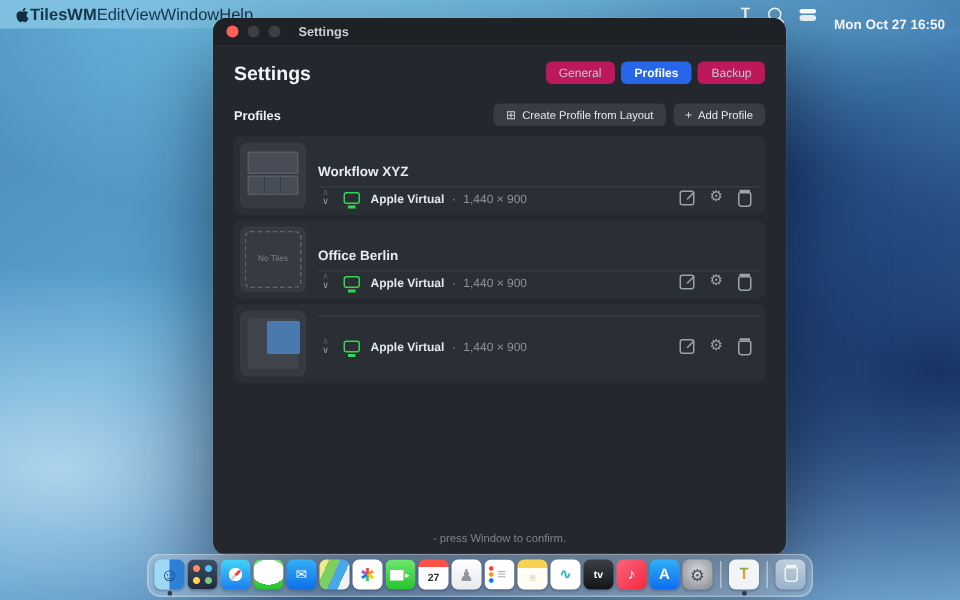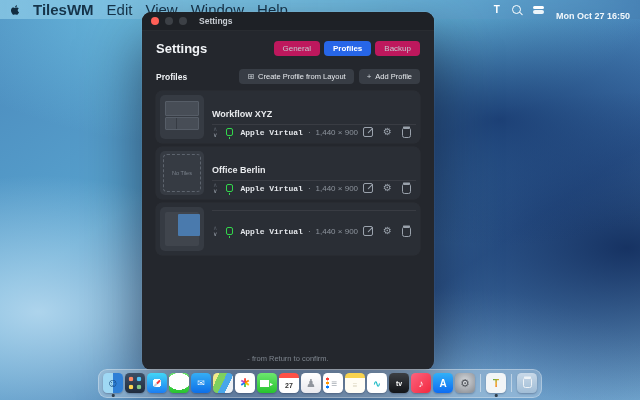--- a/index.html
+++ b/index.html
@@ -13,33 +13,33 @@
       radial-gradient(70% 60% at 98% 62%, rgba(16,42,90,.9), transparent 65%),
       radial-gradient(60% 55% at 6% 78%, rgba(178,215,238,.95), transparent 62%),
       radial-gradient(85% 60% at 42% -5%, rgba(118,206,236,1), transparent 72%),
       radial-gradient(50% 40% at 70% 100%, rgba(120,170,210,.8), transparent 70%),
       linear-gradient(145deg,#4a88bb 0%,#58a3cf 35%,#3c6ea8 70%,#6fa3cc 100%);}
   
   .menubar{position:absolute;top:0;left:0;right:0;height:19px;display:flex;align-items:center;
     padding:0 10px;box-sizing:border-box;
     background:linear-gradient(90deg,rgba(150,210,235,.65),rgba(110,175,215,.55) 55%,rgba(70,125,175,.55));
     backdrop-filter:blur(6px);}
-  .mb-left{display:flex;align-items:center;gap:13px;color:#16344a;font-size:15px;}
+  .mb-left{display:flex;align-items:center;color:#16344a;font-size:11px;}
   .mb-left .app-name{font-weight:700;}
   .mb-right{margin-left:auto;display:flex;align-items:center;gap:12px;color:#f2f8fc;font-size:9px;}
   .apple-logo{width:10px;height:12px;display:inline-flex;color:#122c40;}
   .tray-t{font-weight:700;font-size:10px;color:#fff;}
   .mag{width:7px;height:7px;border:1.3px solid #fff;border-radius:50%;position:relative;display:inline-block;}
   .mag::after{content:"";position:absolute;width:4px;height:1.3px;background:#fff;transform:rotate(45deg);right:-3px;bottom:-1px;border-radius:1px;}
   .cc{width:11px;height:8px;position:relative;display:inline-block;}
   .cc::before,.cc::after{content:"";position:absolute;left:0;width:11px;height:3.4px;background:#fff;border-radius:2px;}
   .cc::before{top:0;} .cc::after{bottom:0;opacity:.9;}
   .clock{font-weight:700;white-space:nowrap;margin-top:12px;}
   
-  .window{position:absolute;left:142px;top:12px;width:292px;height:358px;background:#24272d;
+  .window{position:absolute;left:142px;top:12px;width:382px;height:358px;background:#24272d;
     border-radius:9px;box-shadow:0 25px 60px rgba(0,0,20,.55),0 0 0 .5px rgba(255,255,255,.12);
     display:flex;flex-direction:column;overflow:hidden;}
   .titlebar{height:18px;flex:none;display:flex;align-items:center;gap:6px;padding:0 9px;background:#1e2126;
     border-bottom:1px solid rgba(255,255,255,.05);}
   .tl{width:8px;height:8px;border-radius:50%;}
   .tl.red{background:#ff5f57;} .tl.gray{background:#3c4046;}
   .tb-title{font-size:8.5px;font-weight:700;color:#c9ced4;margin-left:6px;}
   .win-body{flex:1;position:relative;padding:0 14px;display:flex;flex-direction:column;}
   .hdr{display:flex;align-items:center;margin-top:10px;}
   .hdr-title{font-size:13px;font-weight:700;color:#f2f4f7;}
@@ -72,21 +72,21 @@
   .p-name{font-size:9px;font-weight:700;color:#e9ebee;}
   .p-name.active-name{color:#4da2ff;}
   .badge{margin-left:auto;background:#2ebd4e;color:#fff;font-size:6.5px;font-weight:700;
     padding:2px 7px;border-radius:8px;margin-right:2px;}
   .c-div{height:1px;background:rgba(255,255,255,.07);margin-top:3px;}
   .disp-row{display:flex;align-items:center;gap:5px;flex:1;}
   .chev{display:flex;flex-direction:column;align-items:center;width:10px;font-size:6px;line-height:6px;color:#9aa2ac;}
   .chev .up{color:#565d66;}
   .mon{width:11px;height:8px;border:1.5px solid #32d74b;border-radius:2px;position:relative;margin:0 2px;box-sizing:border-box;}
   .mon::after{content:"";position:absolute;left:2px;right:2px;bottom:-3.5px;height:1.5px;background:#32d74b;}
-  .dtext{font-size:8px;font-weight:600;color:#e3e6ea;white-space:nowrap;font-family:Liberation Mono, monospace;}
+  .dtext{font-size:8px;font-weight:600;color:#e3e6ea;white-space:nowrap;}
   .dsep,.dres{font-size:8px;color:#8d949d;white-space:nowrap;}
   .row-actions{margin-left:auto;display:flex;align-items:center;gap:10px;color:#9aa2ac;padding-right:5px;}
   .edit-ic{width:8px;height:8px;border:1px solid currentColor;border-radius:2px;position:relative;}
   .edit-ic::after{content:"";position:absolute;width:7px;height:1.2px;background:currentColor;
     top:1.5px;right:-2px;transform:rotate(-45deg);border-radius:1px;}
   .gear-g{font-size:10px;line-height:10px;}
   .bin-s{width:7px;height:8px;border:1px solid currentColor;border-radius:1.5px 1.5px 2.5px 2.5px;
     box-shadow:0 -2.5px 0 -1px currentColor;margin-top:2px;}
   .footer-hint{position:absolute;bottom:7px;left:0;right:0;text-align:center;font-size:7.5px;color:#7d848d;}
   
@@ -269,21 +269,21 @@
             <span class="dres">1,440 × 900</span>
             <span class="row-actions">
               <span class="edit-ic"></span>
               <span class="gear-g">⚙</span>
               <span class="bin-s"></span>
             </span>
           </div>
         </div>
       </div>
 
-      <div class="footer-hint">- from Return to confirm.</div>
+      <div class="footer-hint">- press Window to confirm.</div>
     </div>
   </div>
 
   <div class="dock">
       <div class="dock-icon di-finder">
         <span class="dg">☺</span>
         <i class="run-dot"></i>
       </div>
       <div class="dock-icon di-launchpad">
         <span class="dg"></span>

